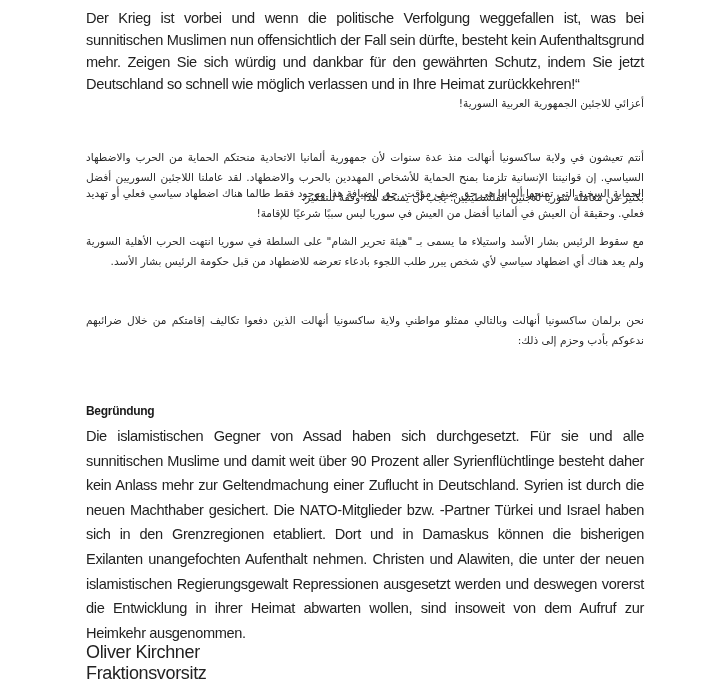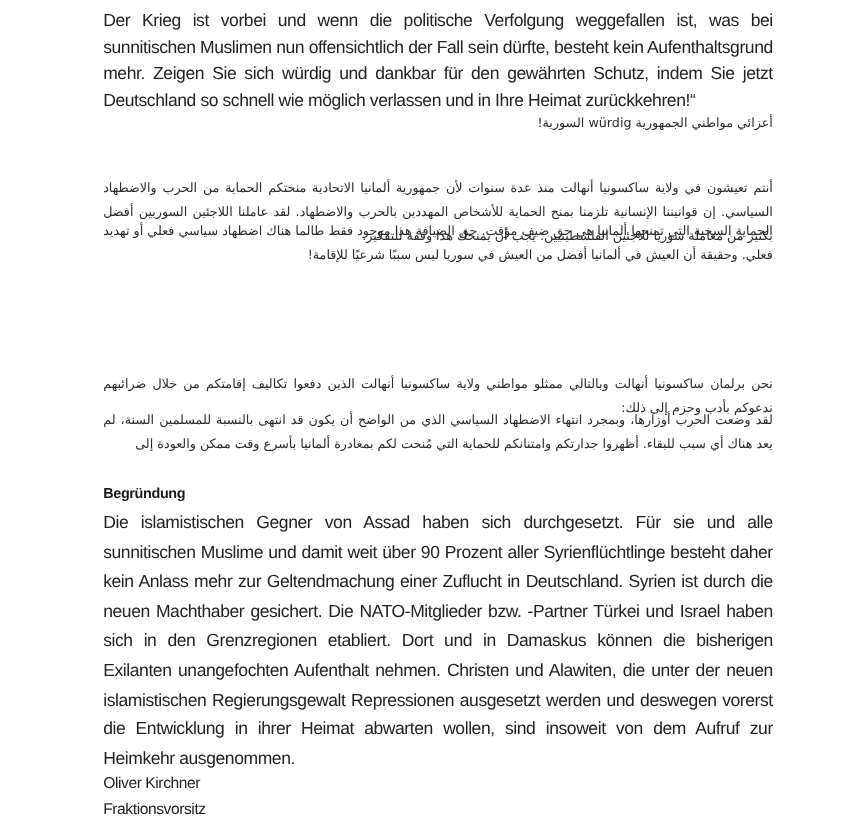--- a/index.html
+++ b/index.html
@@ -69,52 +69,52 @@
       left: 86px;
       top: 424px;
       width: 558px;
       line-height: 24.6px;
     }
     .signature {
       position: absolute;
       left: 86px;
       top: 642px;
       font-family: "Liberation Sans", "DejaVu Sans", sans-serif;
-      font-size: 13px;
+      font-size: 18px;
       letter-spacing: -0.35px;
       line-height: 21px;
       color: #222;
     }
     .signature div { display: block; }
   </style>
 </head>
 <body>
 
 <div class="page">
 
   <div class="de de-intro">Der Krieg ist vorbei und wenn die politische Verfolgung weggefallen ist, was bei sunnitischen Muslimen nun offensichtlich der Fall sein dürfte, besteht kein Aufenthaltsgrund mehr. Zeigen Sie sich würdig und dankbar für den gewährten Schutz, indem Sie jetzt Deutschland so schnell wie möglich verlassen und in Ihre Heimat zurückkehren!“</div>
 
-  <div class="ar-block ar-salutation">أعزائي مواطني الجمهورية würdig السورية!</div>
+  <div class="ar-block ar-salutation">أعزائي للاجئين الجمهورية العربية السورية!</div>
 
   <div class="ar-block ar-p1">
     <p>أنتم تعيشون في ولاية ساكسونيا أنهالت منذ عدة سنوات لأن جمهورية ألمانيا الاتحادية منحتكم الحماية من الحرب والاضطهاد السياسي. إن قوانيننا الإنسانية تلزمنا بمنح الحماية للأشخاص المهددين بالحرب والاضطهاد. لقد عاملنا اللاجئين السوريين أفضل بكثير من معاملة سوريا للاجئين الفلسطينيين. يجب أن يمنحك هذا وقفة للتفكير.</p>
   </div>
 
   <div class="ar-block ar-p2">
     <p>الحماية السخية التي تمنحها ألمانيا هي حق ضيف مؤقت. حق الضيافة هذا موجود فقط طالما هناك اضطهاد سياسي فعلي أو تهديد فعلي. وحقيقة أن العيش في ألمانيا أفضل من العيش في سوريا ليس سببًا شرعيًا للإقامة!</p>
   </div>
 
+  <div class="ar-block ar-p3">
+    <p>مع سقوط الرئيس بشار الأسد واستيلاء ما يسمى بـ "هيئة تحرير الشام" على السلطة في سوريا انتهت الحرب الأهلية السورية ولم يعد هناك أي اضطهاد سياسي لأي شخص يبرر طلب اللجوء بادعاء تعرضه للاضطهاد من قبل حكومة الرئيس بشار الأسد.</p>
+  </div>
 
   <div class="ar-block ar-p4">
     <p>نحن برلمان ساكسونيا أنهالت وبالتالي ممثلو مواطني ولاية ساكسونيا أنهالت الذين دفعوا تكاليف إقامتكم من خلال ضرائبهم ندعوكم بأدب وحزم إلى ذلك:</p>
   </div>
 
-  <div class="ar-block ar-p5">
-    <p>لقد وضعت الحرب أوزارها، وبمجرد انتهاء الاضطهاد السياسي الذي من الواضح أن يكون قد انتهى بالنسبة للمسلمين السنة، لم يعد هناك أي سبب للبقاء. أظهروا جدارتكم وامتنانكم للحماية التي مُنحت لكم بمغادرة ألمانيا بأسرع وقت ممكن والعودة إلى</p>
-  </div>
 
   <div class="heading">Begründung</div>
 
   <div class="de de-reason">Die islamistischen Gegner von Assad haben sich durchgesetzt. Für sie und alle sunnitischen Muslime und damit weit über 90 Prozent aller Syrienflüchtlinge besteht daher kein Anlass mehr zur Geltendmachung einer Zuflucht in Deutschland. Syrien ist durch die neuen Macht­haber gesichert. Die NATO-Mitglieder bzw. -Partner Türkei und Israel haben sich in den Grenzregionen etabliert. Dort und in Damaskus können die bisherigen Exilanten unangefoch­ten Aufenthalt nehmen. Christen und Alawiten, die unter der neuen islamistischen Regie­rungsgewalt Repressionen ausgesetzt werden und deswegen vorerst die Entwicklung in ihrer Heimat abwarten wollen, sind insoweit von dem Aufruf zur Heimkehr ausgenommen.</div>
 
   <div class="signature">
     <div>Oliver Kirchner</div>
     <div>Fraktionsvorsitz</div>
   </div>
 

